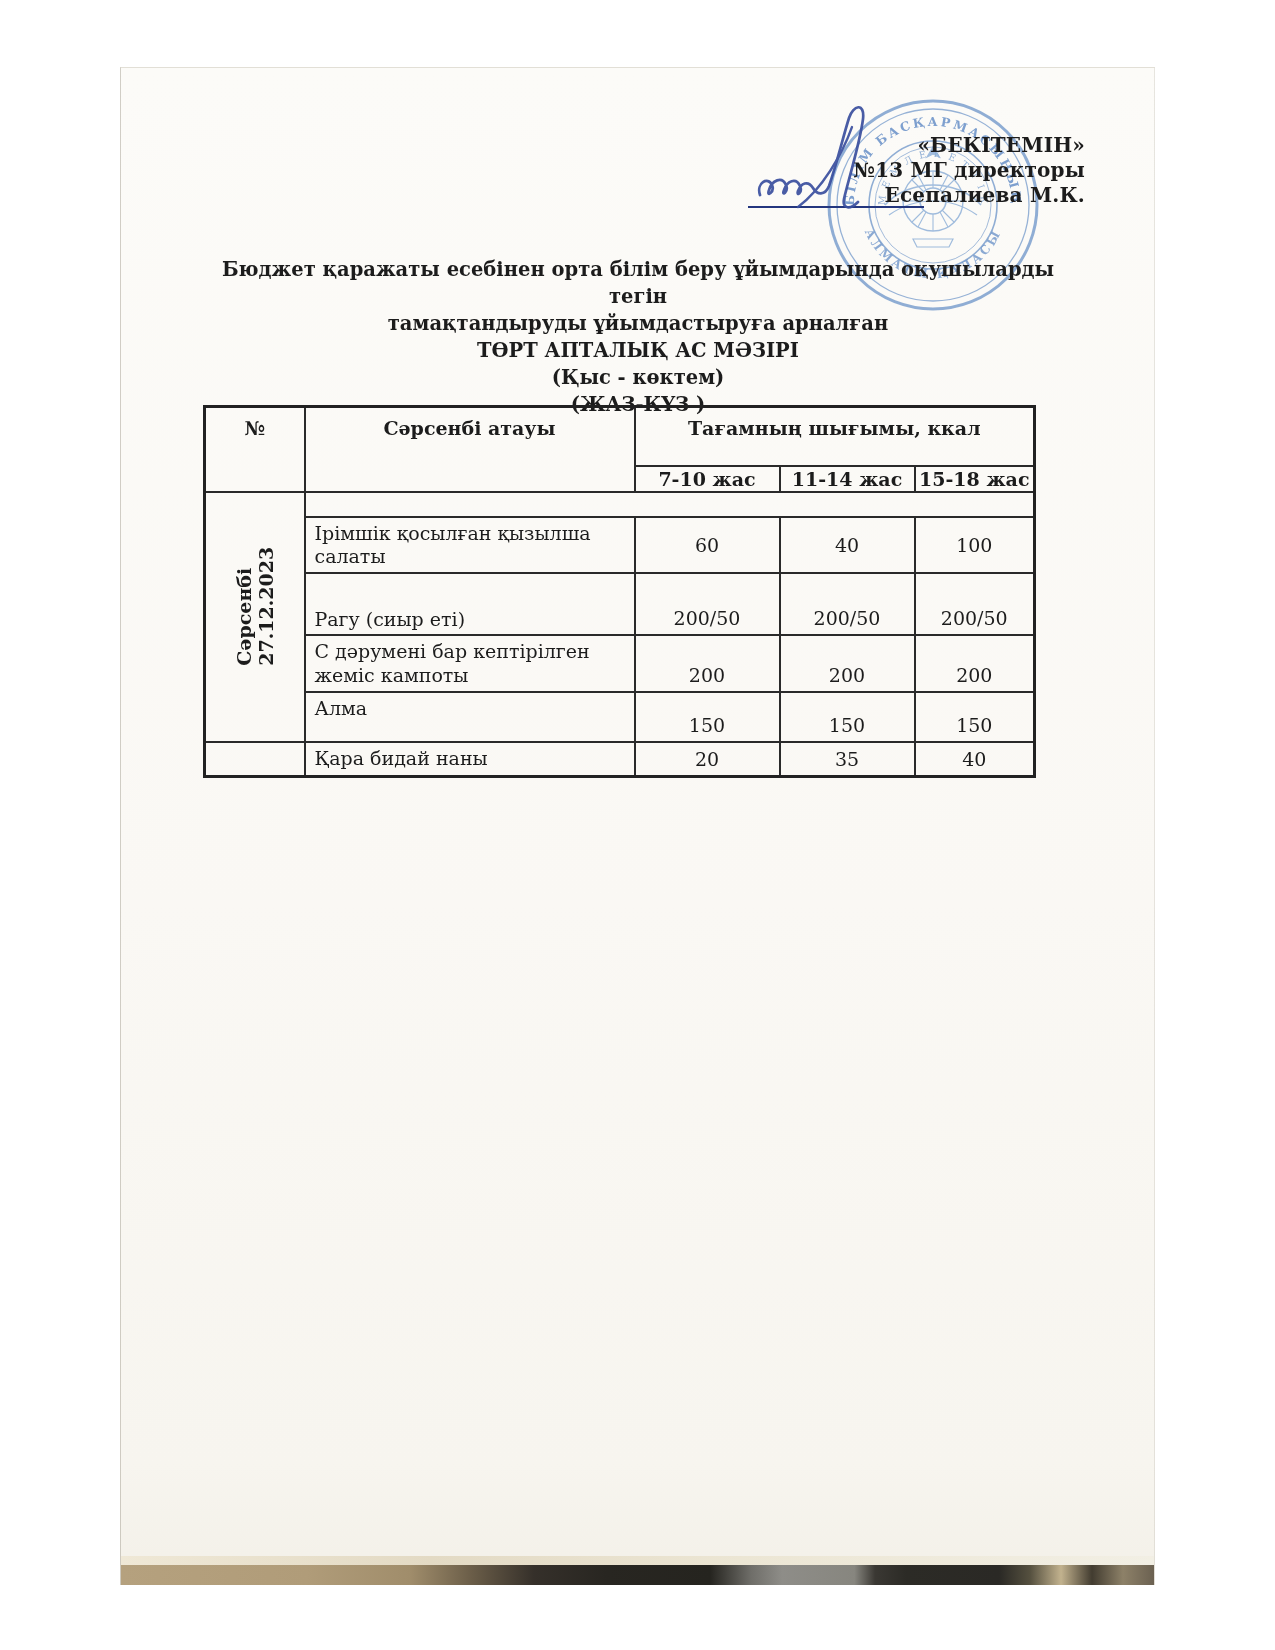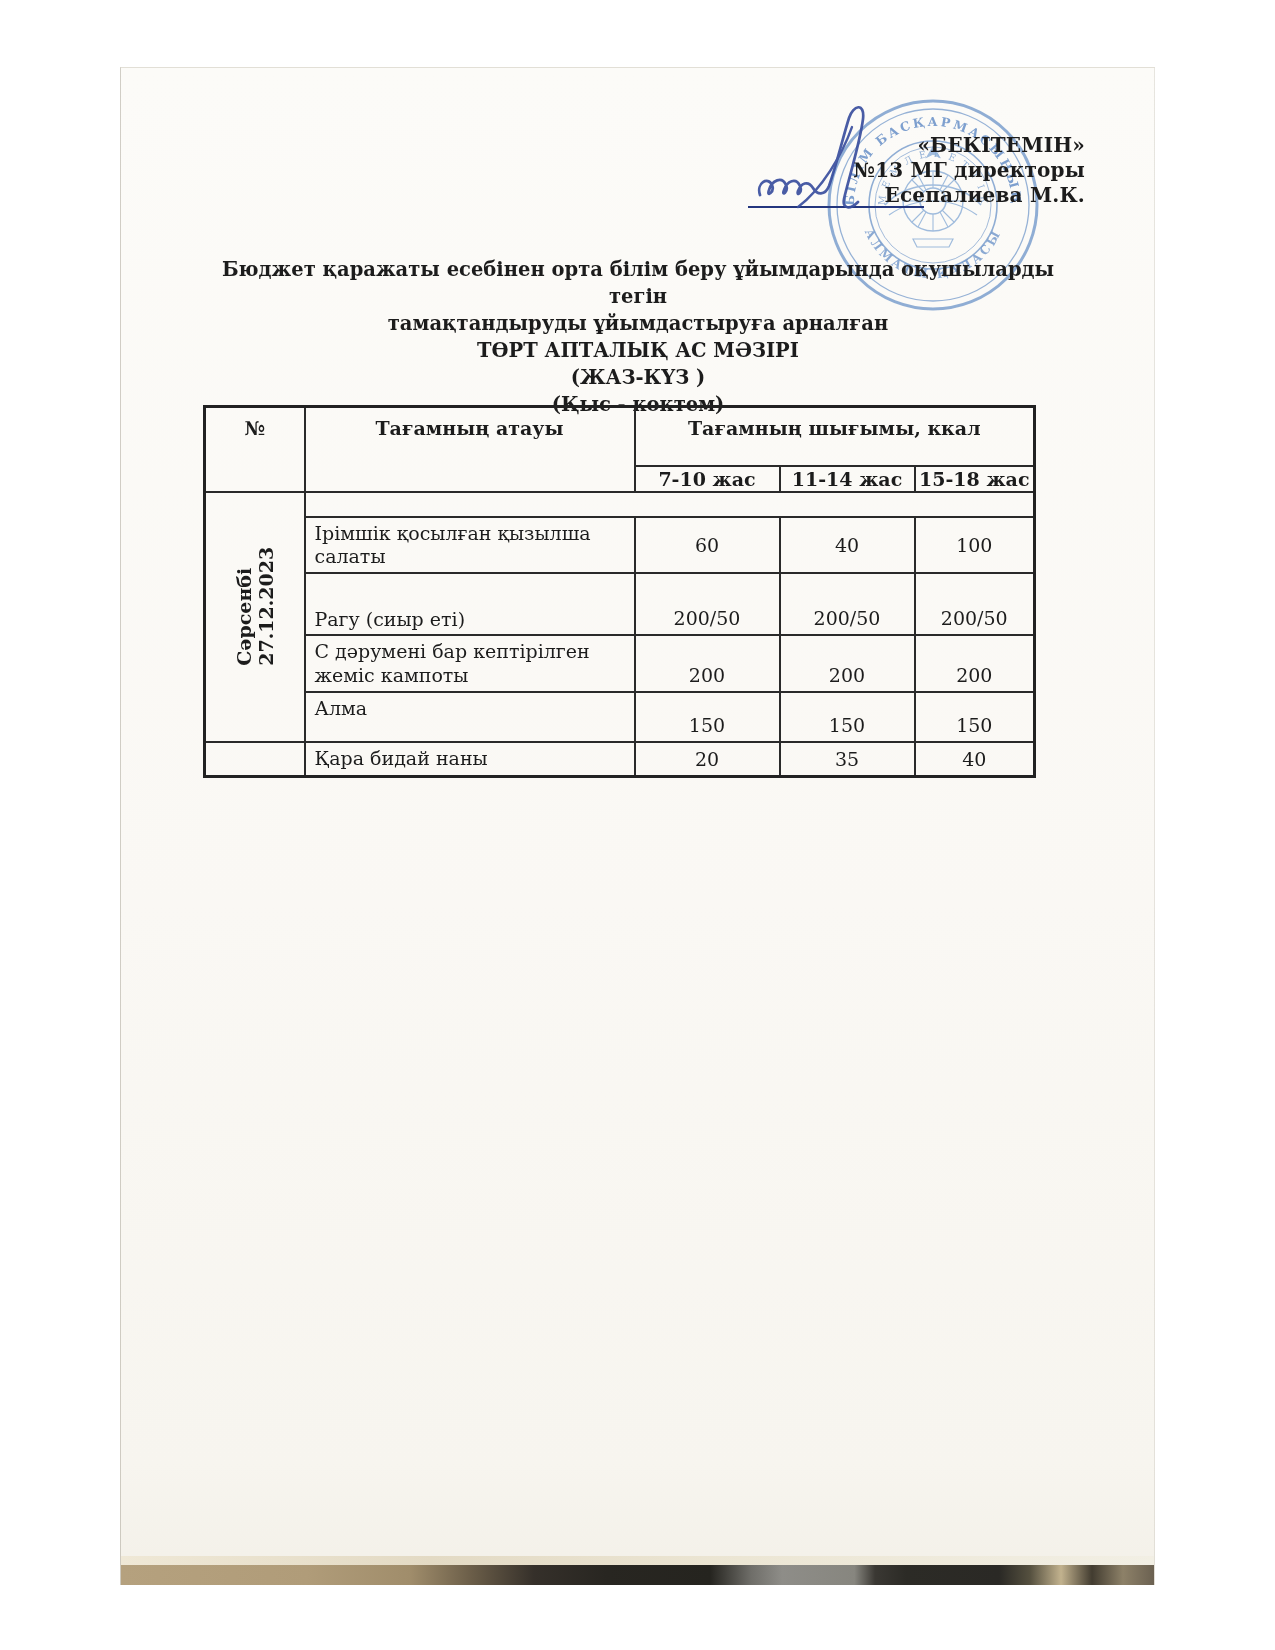--- a/index.html
+++ b/index.html
@@ -128,36 +128,36 @@
 <div class="approval">
   <div>«БЕКІТЕМІН»</div>
   <div>№13 МГ директоры</div>
   <div>Есепалиева М.К.</div>
 </div>
 
 <div class="heading">
   <div>Бюджет қаражаты есебінен орта білім беру ұйымдарында оқушыларды тегін</div>
   <div>тамақтандыруды ұйымдастыруға арналған</div>
   <div>ТӨРТ АПТАЛЫҚ АС МӘЗІРІ</div>
+  <div>(Қыс - көктем)</div>
   <div>(ЖАЗ-КҮЗ )</div>
-  <div>(Қыс - көктем)</div>
 </div>
 
 <table class="menu-table">
   <colgroup>
     <col style="width:100px">
       <col style="width:330px">
     <col style="width:145px">
       <col style="width:135px">
       <col style="width:120px">
   </colgroup>
   <thead>
     <tr>
       <th class="th-tall" rowspan="2">№</th>
-      <th class="th-tall" rowspan="2">Тағамның атауы</th>
+      <th class="th-tall" rowspan="2">Сәрсенбі атауы</th>
       <th class="th-tall" colspan="3">Тағамның шығымы, ккал</th>
     </tr>
     <tr>
       <th class="th-age">7-10 жас</th>
       <th class="th-age">11-14 жас</th>
       <th class="th-age">15-18 жас</th>
     </tr>
   </thead>
   <tbody id="menu-body">
       <tr class="tr-spacer">

